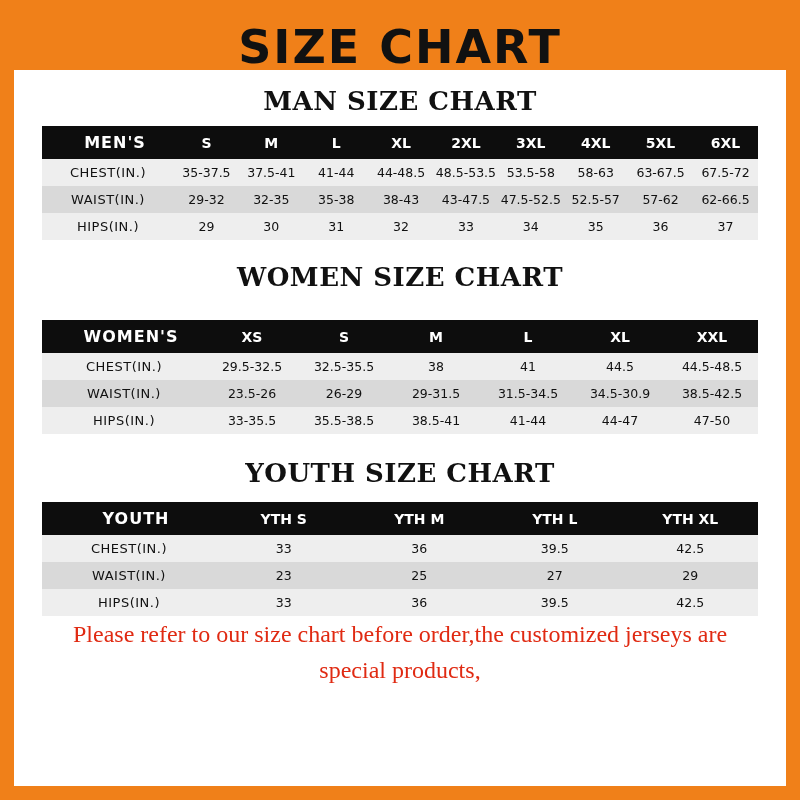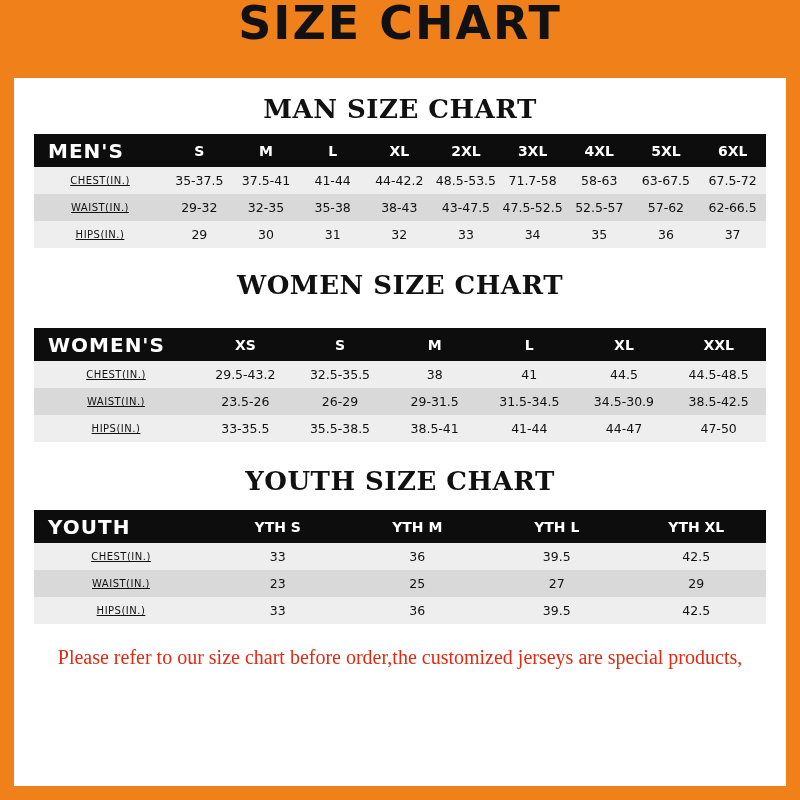--- a/index.html
+++ b/index.html
@@ -16,36 +16,36 @@
   .page {
     position: relative;
     width: 800px;
     height: 800px;
     background: #ffffff;
     box-sizing: border-box;
     border-left: 14px solid #f08019;
     border-right: 14px solid #f08019;
   }
   .banner {
-    height: 78px;
+    height: 70px;
     background: #f08019;
     display: flex;
-    align-items: flex-start;
+    align-items: flex-end;
     justify-content: center;
   }
   .banner-title {
     font-family: "DejaVu Sans", sans-serif;
     font-weight: bold;
     font-size: 46px;
     letter-spacing: 2px;
     color: #111111;
     line-height: 1;
   }
   .content {
-    padding: 0 20px;
+    padding: 0 28px;
     box-sizing: border-box;
   }
   .section-title {
     text-align: center;
     font-family: "DejaVu Serif", serif;
     font-weight: bold;
     font-size: 26px;
     color: #111111;
     letter-spacing: 0.5px;
   }
@@ -69,49 +69,47 @@
     font-weight: normal;
   }
   table.size thead th {
     background: #0d0d0d;
     color: #ffffff;
     font-weight: bold;
     font-size: 14px;
     height: 33px;
   }
   table.size thead th.label-head {
-    text-align: left;
+    text-align: center;
     padding-left: 14px;
-    font-size: 20px;
+    font-size: 16px;
     letter-spacing: 1px;
   }
   table.size tbody tr:nth-child(odd) { background: #eeeeee; }
   table.size tbody tr:nth-child(even) { background: #d9d9d9; }
   table.size tbody td.rowlabel {
     font-weight: normal;
     letter-spacing: 0.5px;
-    font-size: 10px;
-    text-decoration: underline;
+    font-size: 13px;
   }
   
   .men-table thead th.label-head { width: 118px; }
   .women-table thead th.label-head { width: 150px; }
   .youth-table thead th.label-head { width: 160px; }
 
   .women-table tbody td.rowlabel,
   .youth-table tbody td.rowlabel { text-align: center; }
   .men-table tbody td.rowlabel { text-align: center; }
 
   .footer-note {
-    margin-top: 18px;
     padding: 0 6px;
     text-align: center;
     color: #e02a12;
     font-family: "Liberation Serif", serif;
-    font-size: 20px;
+    font-size: 24px;
     line-height: 1.5;
   }
   .bottom-bar {
     position: absolute;
     left: 0;
     right: 0;
     bottom: 0;
     height: 14px;
     background: #f08019;
   }
@@ -142,23 +140,23 @@
           <th>5XL</th>
           <th>6XL</th>
         </tr>
       </thead>
       <tbody>
         <tr>
           <td class="rowlabel">CHEST(IN.)</td>
           <td>35-37.5</td>
           <td>37.5-41</td>
           <td>41-44</td>
-          <td>44-42.2</td>
+          <td>44-48.5</td>
           <td>48.5-53.5</td>
-          <td>71.7-58</td>
+          <td>53.5-58</td>
           <td>58-63</td>
           <td>63-67.5</td>
           <td>67.5-72</td>
         </tr>
         <tr>
           <td class="rowlabel">WAIST(IN.)</td>
           <td>29-32</td>
           <td>32-35</td>
           <td>35-38</td>
           <td>38-43</td>
@@ -192,21 +190,21 @@
           <th>S</th>
           <th>M</th>
           <th>L</th>
           <th>XL</th>
           <th>XXL</th>
         </tr>
       </thead>
       <tbody>
         <tr>
           <td class="rowlabel">CHEST(IN.)</td>
-          <td>29.5-43.2</td>
+          <td>29.5-32.5</td>
           <td>32.5-35.5</td>
           <td>38</td>
           <td>41</td>
           <td>44.5</td>
           <td>44.5-48.5</td>
         </tr>
         <tr>
           <td class="rowlabel">WAIST(IN.)</td>
           <td>23.5-26</td>
           <td>26-29</td>

